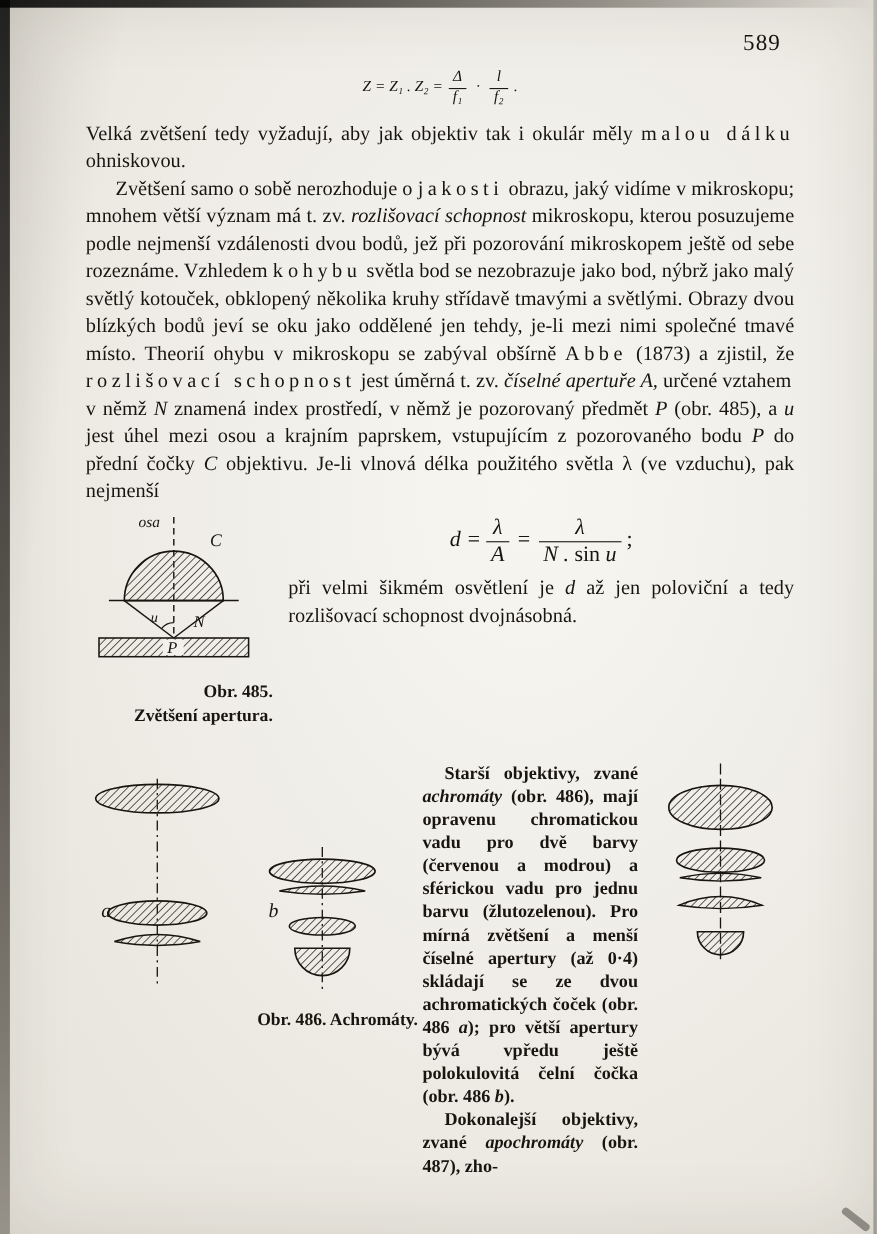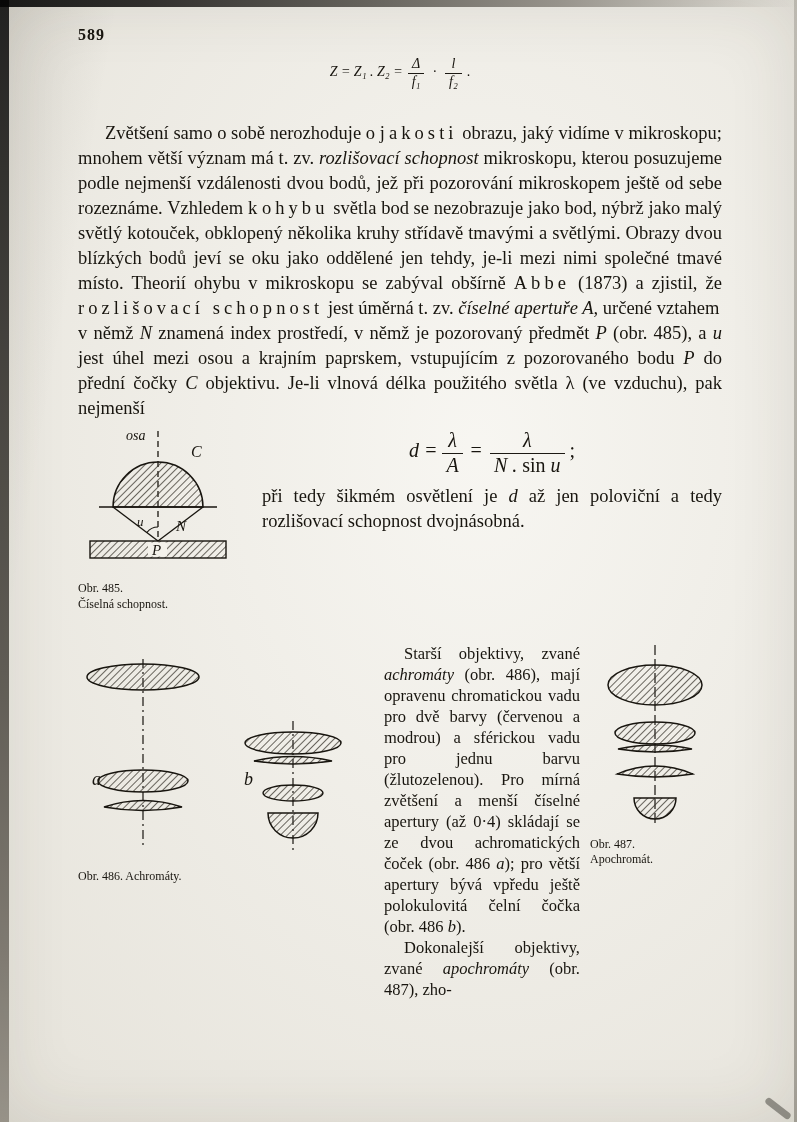--- a/index.html
+++ b/index.html
@@ -22,46 +22,46 @@
   .edge-left{position:absolute;top:0;left:0;bottom:0;width:9px;
     background:linear-gradient(to bottom,#050505,#2a2824 30%,#4a463f 60%,#6f6a61 85%,#8c877d);
     opacity:.85;filter:blur(0.4px);}
   .edge-right{position:absolute;top:0;right:0;bottom:0;width:3px;
     background:linear-gradient(to bottom,rgba(90,85,75,.25),rgba(90,85,75,.45));}
   .mark-br{position:absolute;right:4px;bottom:10px;width:30px;height:7px;
     background:#4d4a44;transform:rotate(38deg);border-radius:4px;opacity:.55;}
 
   .content{position:absolute;left:78px;top:26px;width:644px;}
 
-  .page-number{font-size:16px;font-weight:bold;letter-spacing:1px;padding-right:12px;}
+  .page-number{text-align:right;font-size:21px;font-weight:normal;letter-spacing:1px;padding-right:12px;}
 
   .body-text{font-size:18.5px;line-height:25px;text-align:justify;margin:0;}
-  .ind{text-indent:27px;margin-top:32px;}
+  .ind{text-indent:27px;}
   .it{font-style:italic;}
   .sp{letter-spacing:0.22em;}
 
   .formula{text-align:center;font-size:14px;margin:12px 0 14px;}
   .m{font-style:italic;}
   .frac{display:inline-block;vertical-align:middle;text-align:center;line-height:1.12;margin:0 5px;}
   .frac .num{display:block;border-bottom:1.4px solid #1c1913;padding:0 4px 1px;}
   .frac .den{display:block;padding:0 4px 0;}
   .op{margin:0 3px;}
 
   .fig485-block{float:left;width:170px;margin:4px 14px 16px 0;}
-  .caption{font-weight:normal;font-size:12px;line-height:1.3;text-align:left;margin-top:4px;}
+  .caption{font-weight:bold;font-size:16px;line-height:1.3;text-align:right;margin-top:4px;}
   .clear{clear:both;}
 
   svg{display:block;}
   svg text{font-family:"Liberation Serif","DejaVu Serif",serif;fill:#18150f;}
   .svg-label{font-style:italic;}
 
   .bottom-row{display:flex;margin-top:12px;}
   .fig486-block{width:302px;flex:0 0 auto;}
   .bottom-text{flex:1 1 auto;width:270px;font-size:16.5px;line-height:21px;text-align:justify;margin:2px 8px 0 4px;}
-  .bottom-text p{margin:0;}
+  .bottom-text p{margin:0;font-weight:bold;}
   .bottom-text .ind{text-indent:20px;}
   .fig487-block{width:132px;flex:0 0 auto;margin-left:2px;}
 </style>
 </head>
 <body>
 
 <div class="page">
   <div class="edge-top"></div>
   <div class="edge-left"></div>
   <div class="edge-right"></div>
@@ -74,20 +74,21 @@
       </pattern>
     </defs>
   </svg>
 
   <div class="content">
 
     <div class="page-number">589</div>
 
     <div class="formula"><span class="m">Z = Z₁ . Z₂ =</span><span class="frac"><span class="num m">Δ</span><span class="den m">f₁</span></span><span class="op">·</span><span class="frac"><span class="num m">l</span><span class="den m">f₂</span></span><span>.</span></div>
 
+    <p class="body-text"><span>Velká zvětšení tedy vyžadují, aby jak objektiv tak i okulár měly </span><span class="sp">malou dálku</span><span> ohniskovou.</span></p>
 
     <p class="body-text ind"><span>Zvětšení samo o sobě nerozhoduje o </span><span class="sp">jakosti</span><span> obrazu, jaký vidíme v mikroskopu; mnohem větší význam má t. zv. </span><span class="it">rozlišovací schopnost</span><span> mikroskopu, kterou posuzujeme podle nejmenší vzdálenosti dvou bodů, jež při pozorování mikroskopem ještě od sebe rozeznáme. Vzhledem k </span><span class="sp">ohybu</span><span> světla bod se nezobrazuje jako bod, nýbrž jako malý světlý kotouček, obklopený několika kruhy střídavě tmavými a světlými. Obrazy dvou blízkých bodů jeví se oku jako oddělené jen tehdy, je-li mezi nimi společné tmavé místo. Theorií ohybu v mikroskopu se zabýval obšírně </span><span class="sp">Abbe</span><span> (1873) a zjistil, že </span><span class="sp">rozlišovací schopnost</span><span> jest úměrná t. zv. </span><span class="it">číselné apertuře A,</span><span> určené vztahem</span></p>
 
 
     <p class="body-text"><span>v němž </span><span class="it">N</span><span> znamená index prostředí, v němž je pozorovaný předmět </span><span class="it">P</span><span> (obr. 485), a </span><span class="it">u</span><span> jest úhel mezi osou a krajním paprskem, vstupujícím z pozorovaného bodu </span><span class="it">P</span><span> do přední čočky </span><span class="it">C</span><span> objektivu. Je-li vlnová délka použitého světla λ (ve vzduchu), pak nejmenší</span></p>
 
     <div class="fig485-block">
       <svg width="160" height="152" viewBox="0 0 160 152">
         <line x1="80" y1="6" x2="80" y2="116" stroke="#18150f" stroke-width="1.3" stroke-dasharray="6,4"></line>
         <text x="48" y="15" font-size="14" class="svg-label">osa</text>
@@ -98,28 +99,28 @@
         <line x1="80" y1="116" x2="125" y2="82" stroke="#18150f" stroke-width="1.3"></line>
         <path d="M 80 102 A 14 14 0 0 0 68.8 107.6" fill="none" stroke="#18150f" stroke-width="1.1"></path>
         <text x="59" y="101" font-size="13" class="svg-label">u</text>
         <text x="98" y="106" font-size="15" class="svg-label">N</text>
         <rect x="12" y="116" width="136" height="17" fill="url(#hatch)" stroke="#18150f" stroke-width="1.4"></rect>
         <rect x="70" y="117.5" width="19" height="14" fill="#f3f1ea"></rect>
         <text x="74" y="130" font-size="15" class="svg-label">P</text>
       </svg>
       <div class="caption">
         <div>Obr. 485.</div>
-        <div>Číselná schopnost.</div>
+        <div>Zvětšení apertura.</div>
       </div>
     </div>
 
 
     <div class="formula" style="margin:8px 0;font-size:20px;"><span class="m">d =</span><span class="frac"><span class="num m">λ</span><span class="den m">A</span></span><span class="op">=</span><span class="frac"><span class="num m">λ</span><span class="den"><span class="m">N . </span><span>sin</span><span class="m"> u</span></span></span><span>;</span></div>
 
-    <p class="body-text"><span>při tedy šikmém osvětlení je </span><span class="it">d</span><span> až jen poloviční a tedy rozlišovací schopnost dvojnásobná.</span></p>
+    <p class="body-text"><span>při velmi šikmém osvětlení je </span><span class="it">d</span><span> až jen poloviční a tedy rozlišovací schopnost dvojnásobná.</span></p>
 
 
     <div class="clear"></div>
 
     <div class="bottom-row">
 
       <div class="fig486-block">
         <svg width="300" height="202" viewBox="0 0 300 202" style="margin-top:14px">
 
           <line x1="65" y1="4" x2="65" y2="192" stroke="#18150f" stroke-width="1.2" stroke-dasharray="9,4,2,4"></line>
@@ -145,21 +146,17 @@
 
       <div class="fig487-block">
         <svg width="130" height="186" viewBox="0 0 130 186" style="margin-top:2px">
           <line x1="65" y1="2" x2="65" y2="184" stroke="#18150f" stroke-width="1.2" stroke-dasharray="10,4"></line>
           <ellipse cx="65" cy="42" rx="47" ry="20" fill="url(#hatch)" stroke="#18150f" stroke-width="1.5"></ellipse>
           <ellipse cx="65" cy="90" rx="40" ry="11" fill="url(#hatch)" stroke="#18150f" stroke-width="1.5"></ellipse>
           <path d="M 28 106 Q 65 98 102 106 Q 65 112 28 106 Z" fill="url(#hatch)" stroke="#18150f" stroke-width="1.3"></path>
           <path d="M 27 131 Q 65 115 103 131 Q 65 137 27 131 Z" fill="url(#hatch)" stroke="#18150f" stroke-width="1.3"></path>
           <path d="M 44 155 L 86 155 A 21 21 0 0 1 44 155 Z" fill="url(#hatch)" stroke="#18150f" stroke-width="1.5"></path>
         </svg>
-        <div class="caption" style="margin-top:8px">
-          <div>Obr. 487.</div>
-          <div>Apochromát.</div>
-        </div>
       </div>
 
     </div>
   </div>
 </div>
 
 </body></html>

